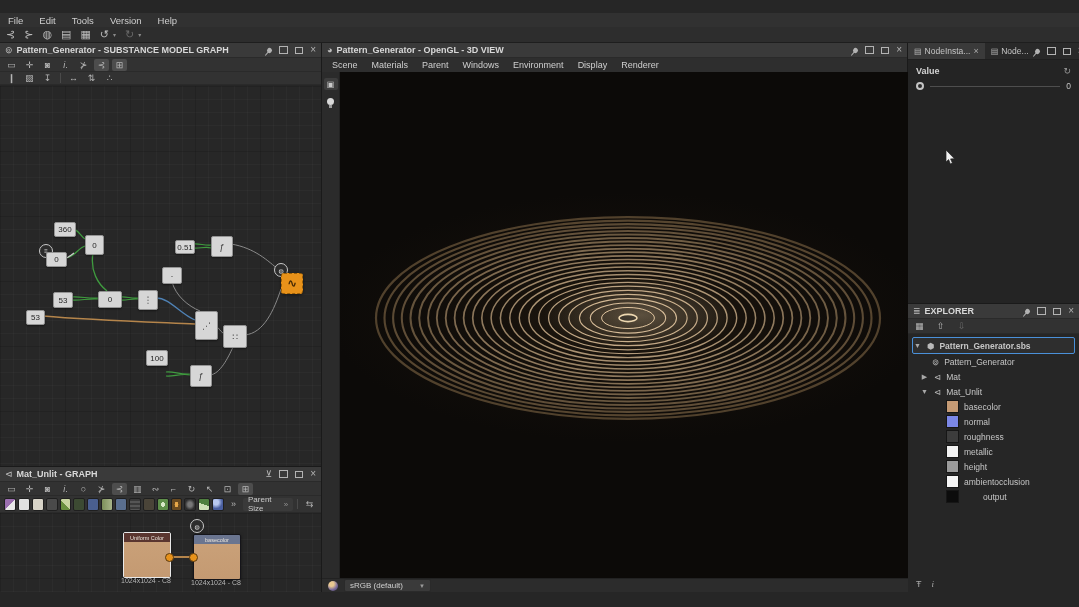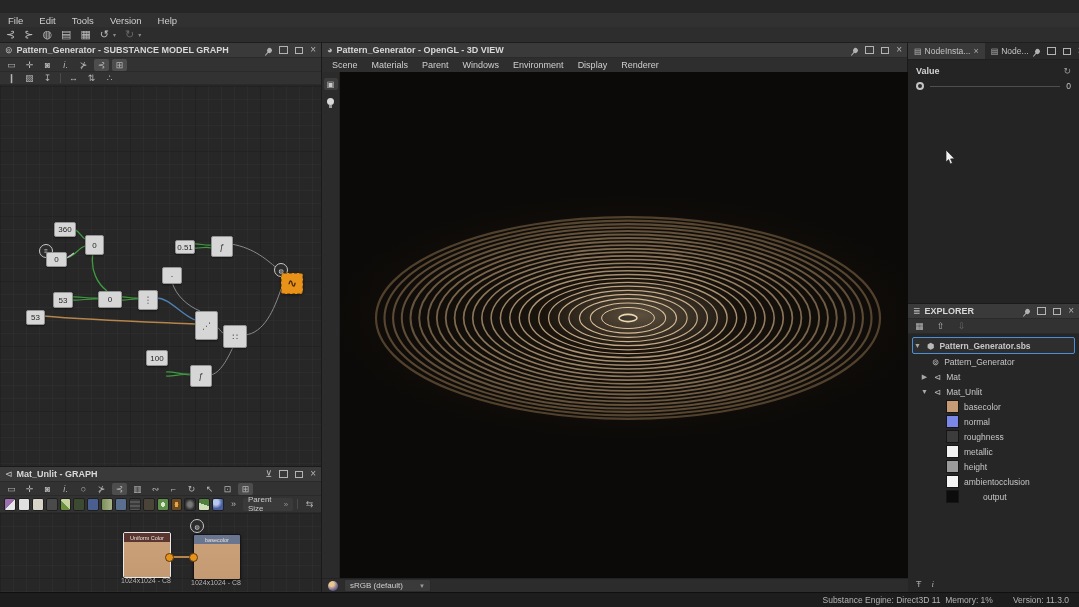--- a/index.html
+++ b/index.html
@@ -414,21 +414,17 @@
         <span class="sw" style="background-color: rgb(12, 12, 12);"></span>
         <span>output</span>
       </div>
     </div>
     <div class="abs" style="left:0;top:272px;width:169px;height:16px;display:flex;align-items:center;gap:10px;padding:0 8px;font-size:9px;color:#a8a8a8;">
       <span>Ŧ</span>
       <span style="font-family:'Liberation Serif',serif;font-style:italic;">i</span>
     </div>
   </div>
 
-  <div class="abs statusbar">
-    <span><span>Substance Engine: Direct3D 11</span>&nbsp;&nbsp;<span>Memory: 1%</span></span>
-    <span>Version: 11.3.0</span>
-  </div>
 
   <svg class="abs" style="left:945px;top:150px;" width="12" height="16">
     <polygon points="1,0 1,12 3.6,9.6 5.4,14 7.4,13.1 5.6,8.9 9.5,8.7" fill="#f2f2f2" stroke="#222" stroke-width="0.7"></polygon>
   </svg>
 </div>
 
 </body></html>

